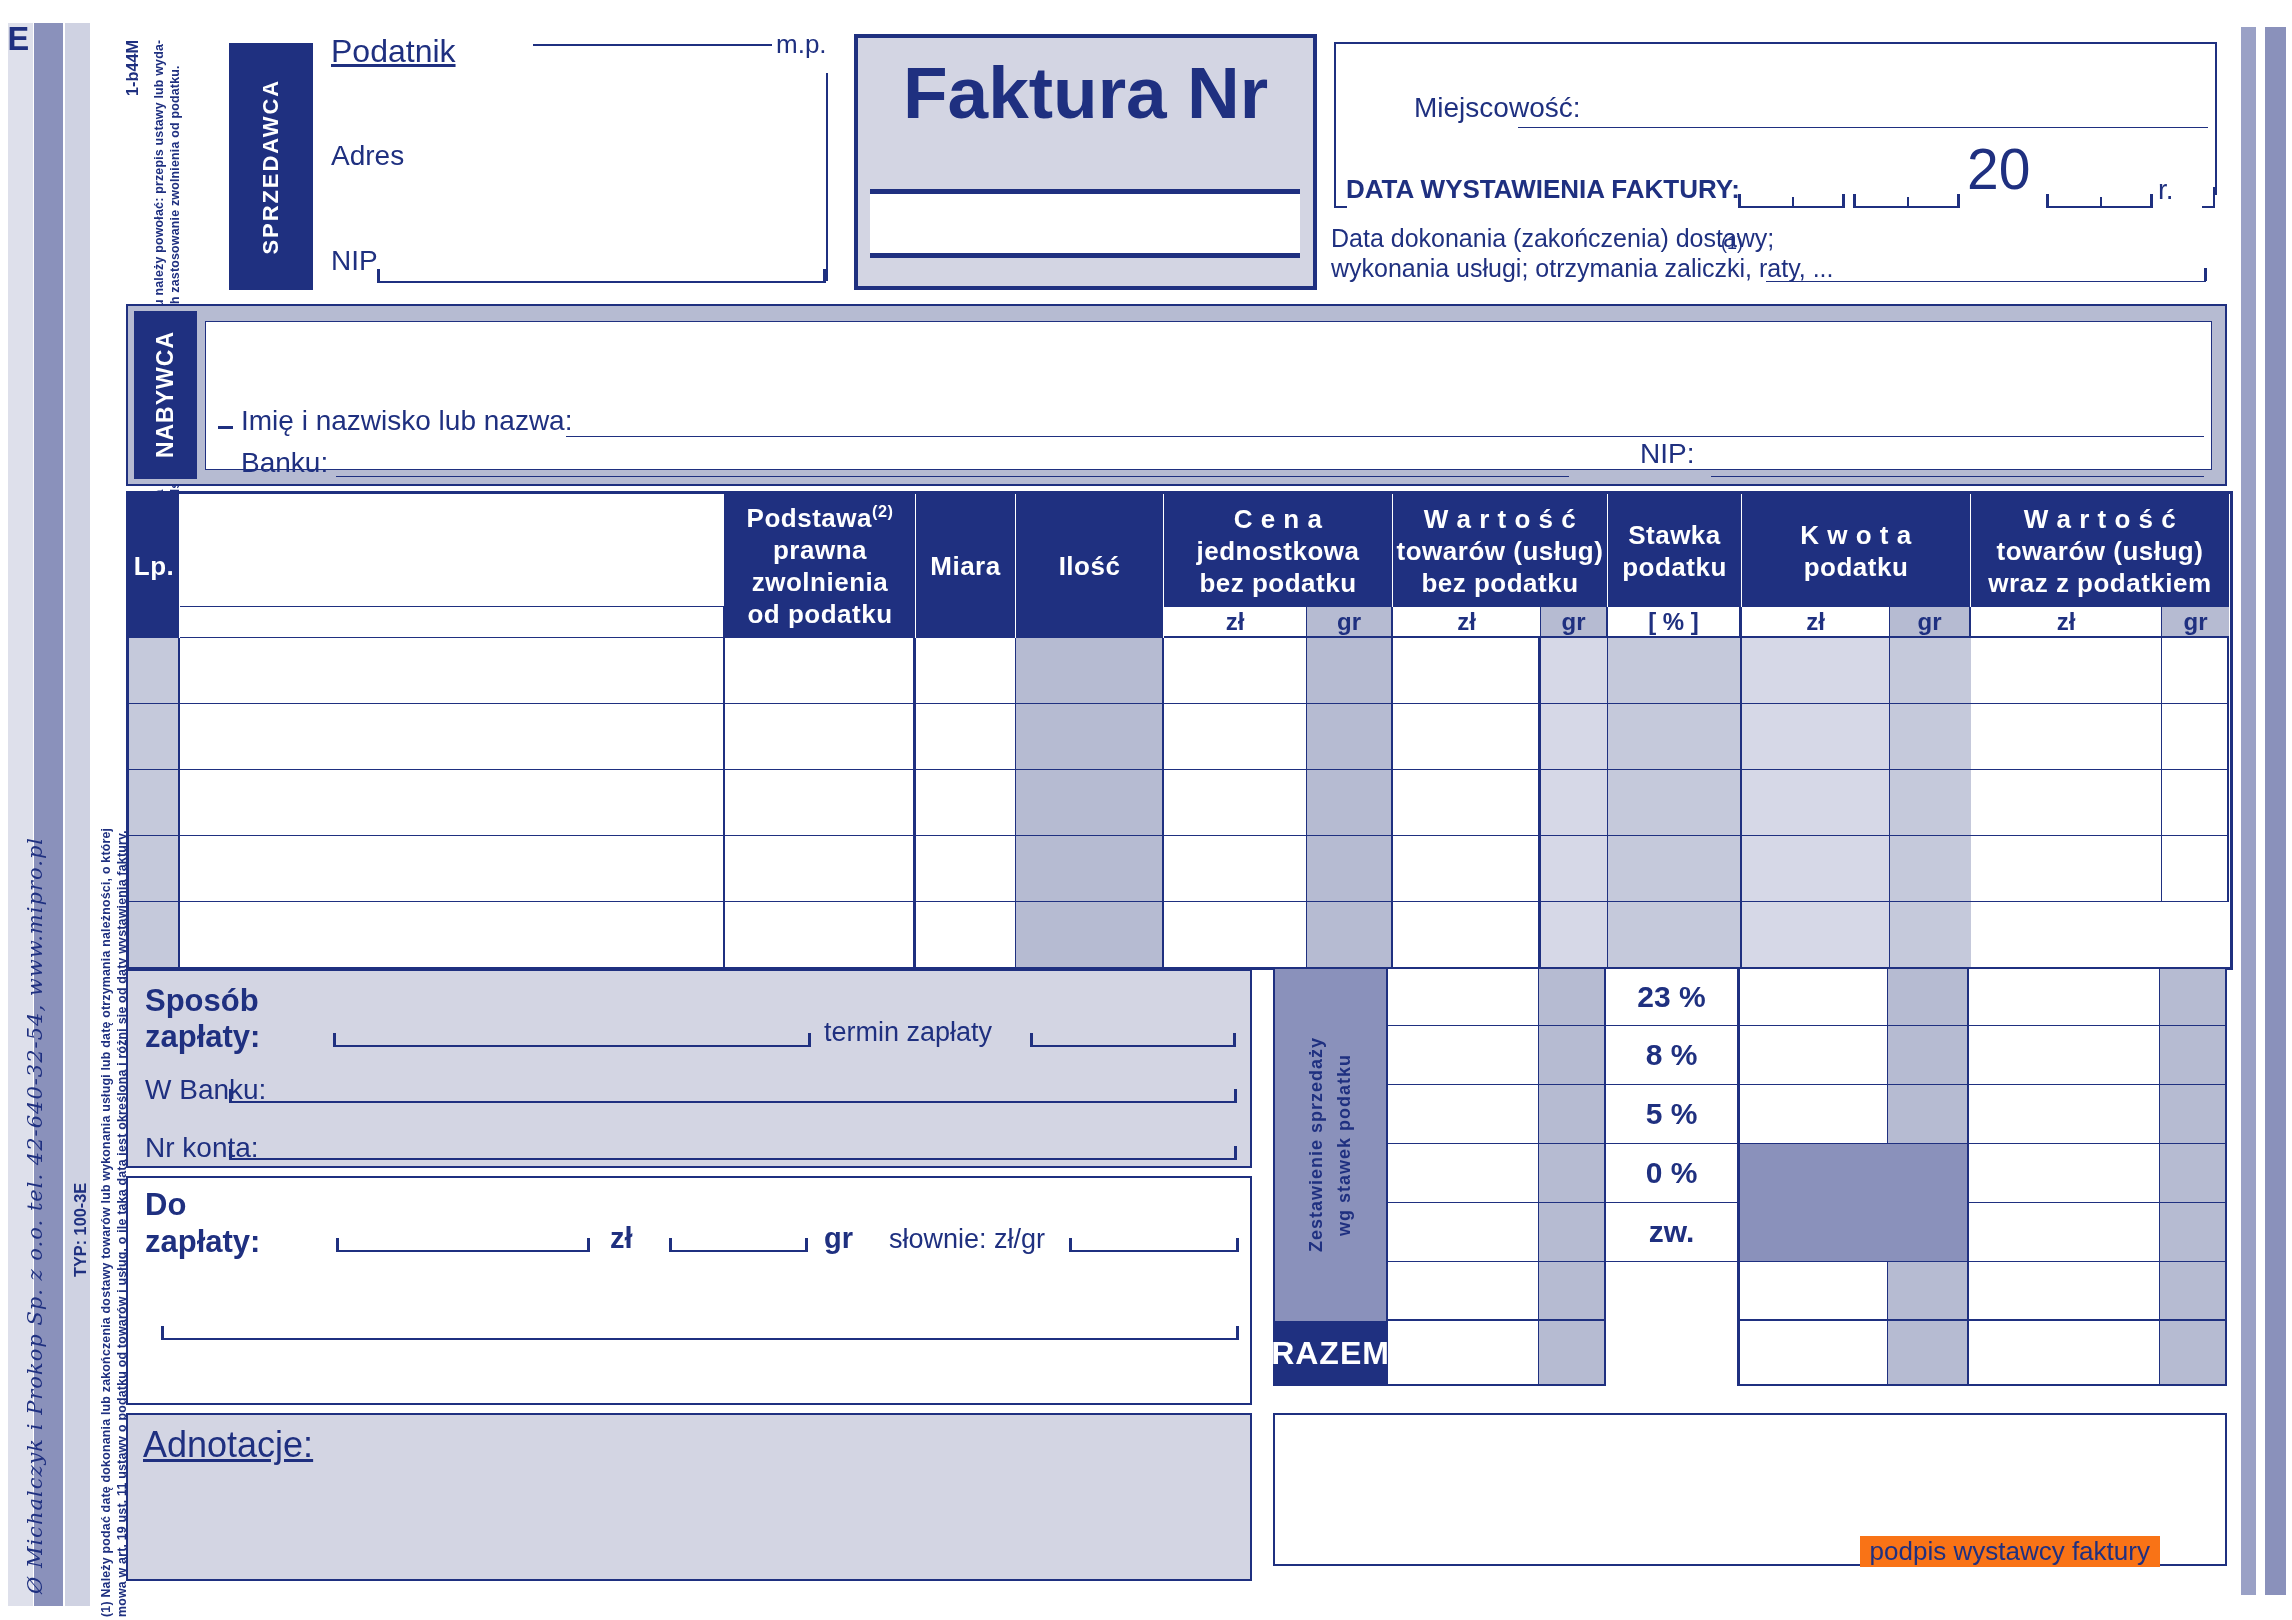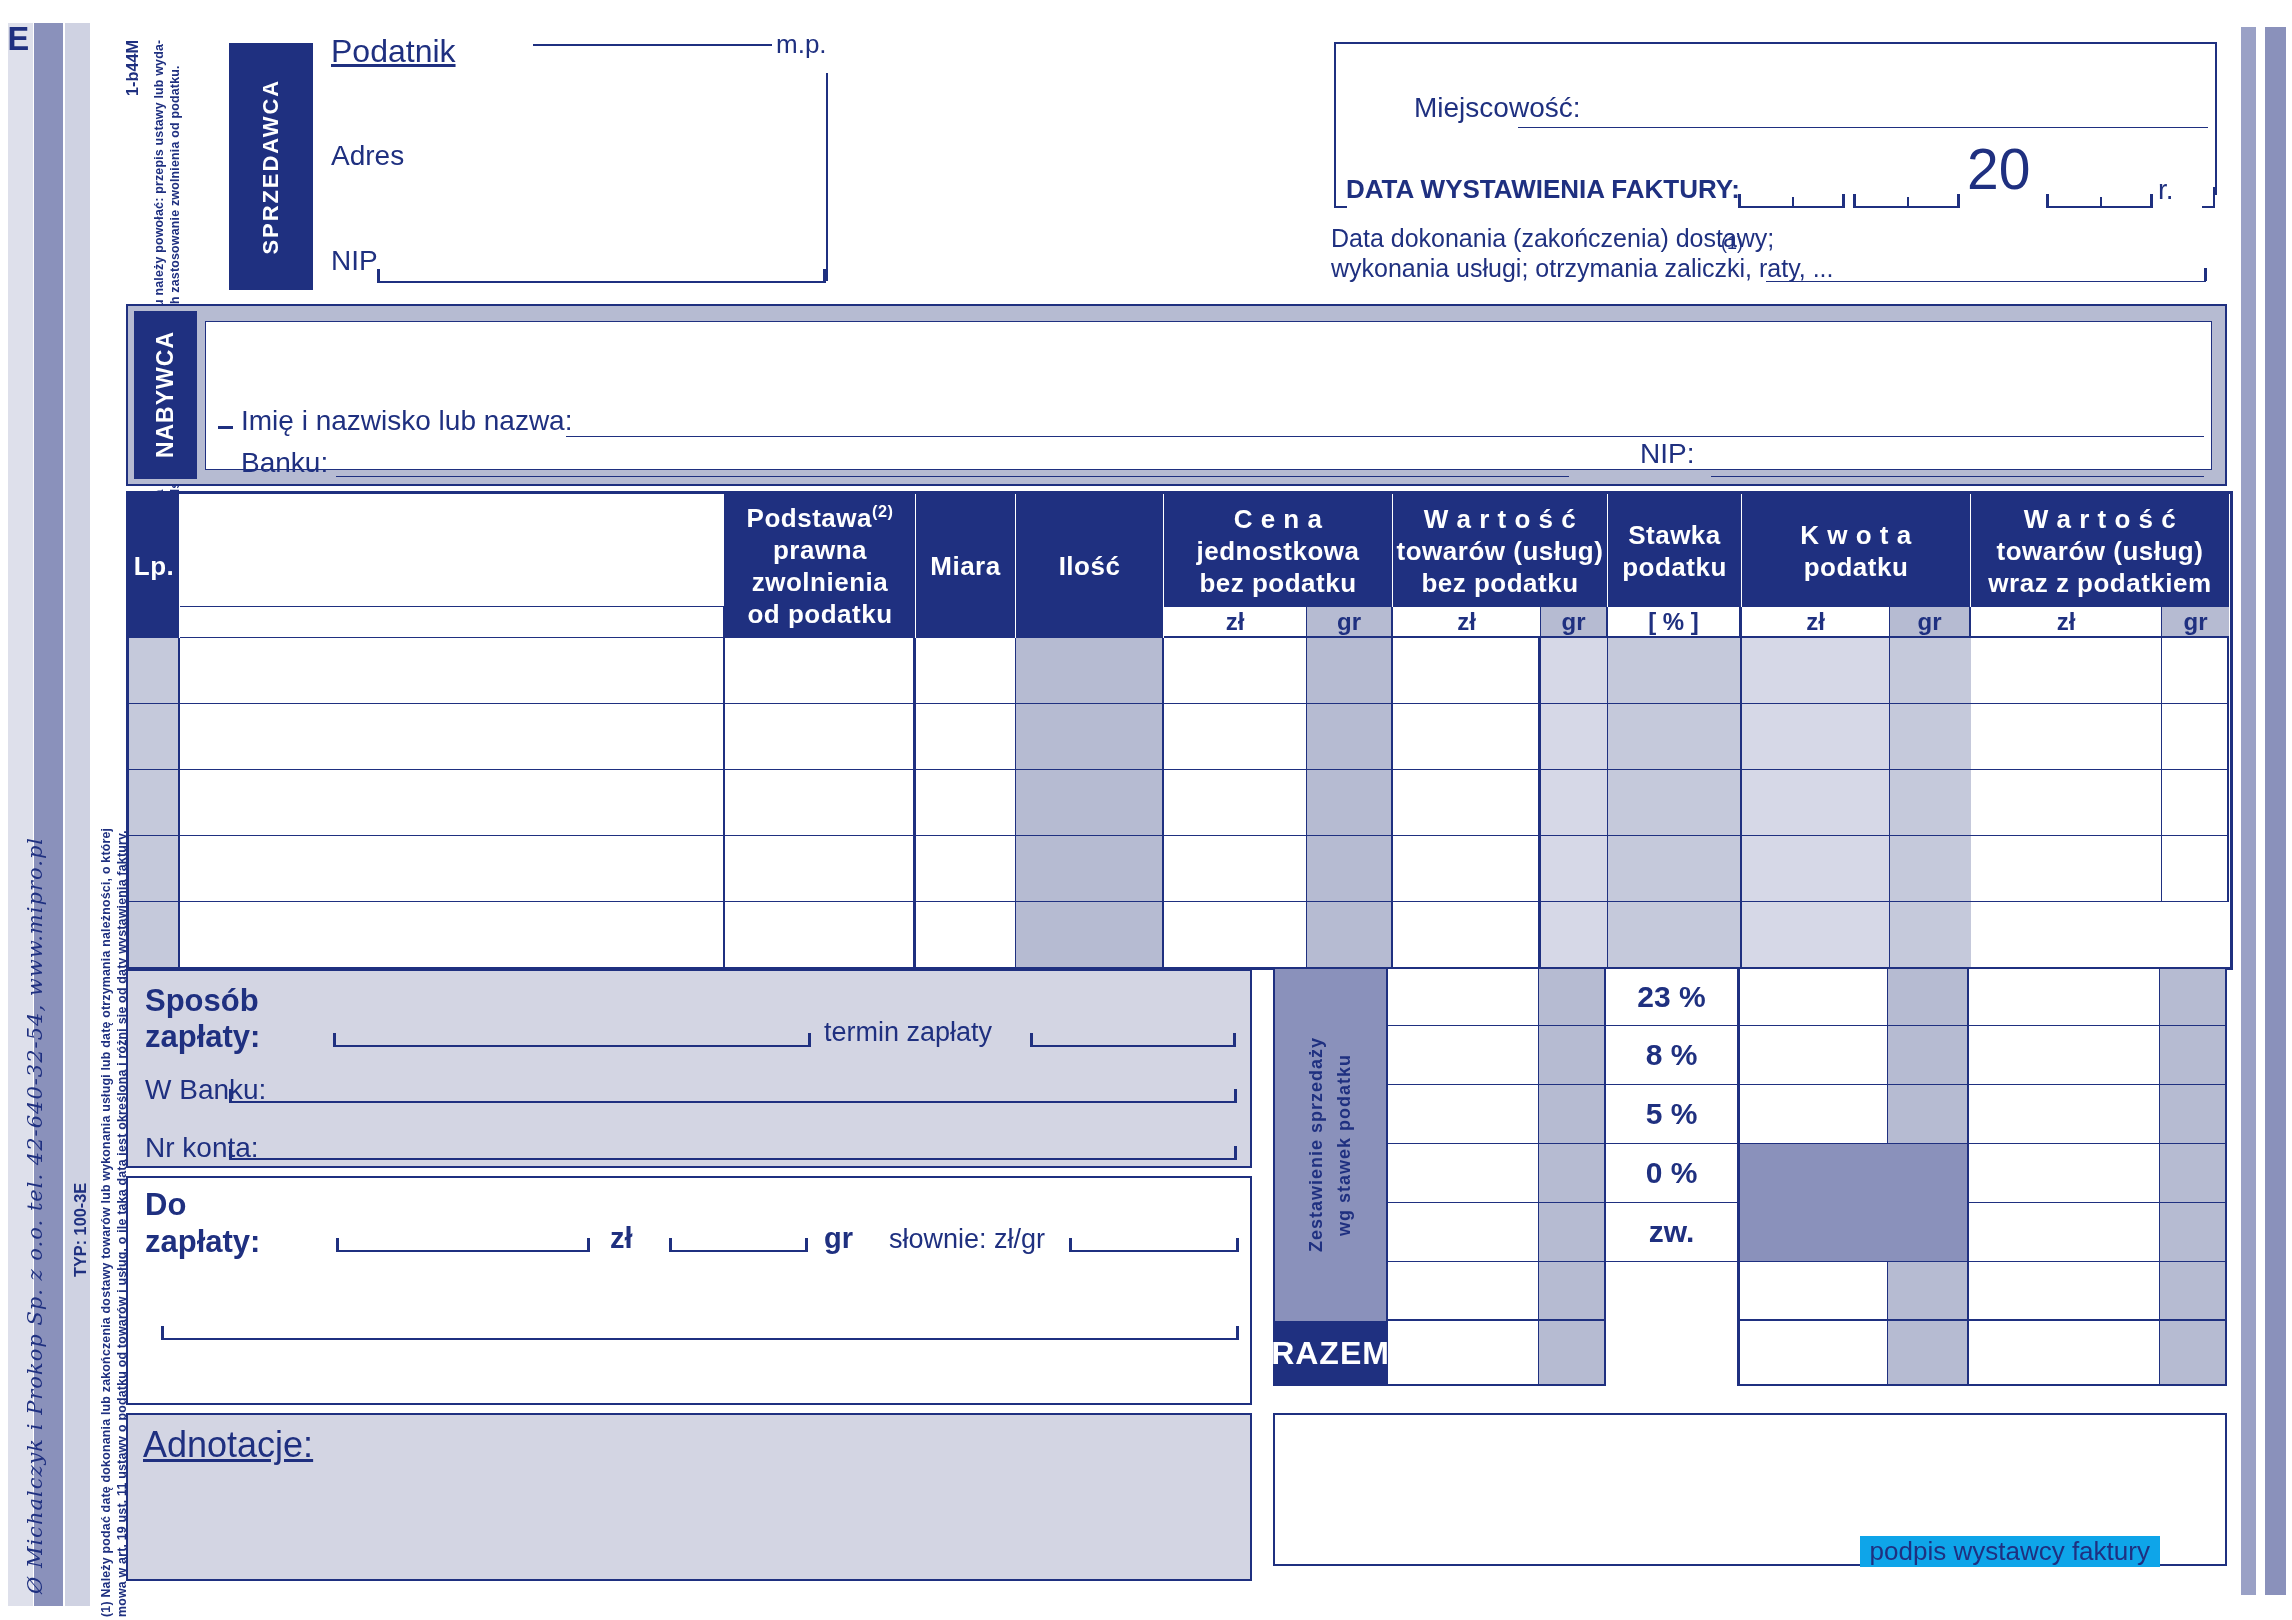--- a/index.html
+++ b/index.html
@@ -96,20 +96,24 @@
     <span class="vt" style="font-size:22px;letter-spacing:1.9px;">SPRZEDAWCA</span>
   </div>
   <div class="lb" style="left:331px;top:32.5px;font-size:32px;text-decoration:underline;">Podatnik</div>
   <div class="lb" style="left:331px;top:140px;font-size:28px;">Adres</div>
   <div class="lb" style="left:331px;top:245px;font-size:28px;">NIP</div>
   <div class="lb" style="left:776px;top:29px;font-size:26px;">m.p.</div>
   <div class="uline" style="left:533px;top:17px;width:239px;height:27px;border-bottom-width:2.9px;"></div>
   <div class="abs" style="left:826px;top:73px;width:0;height:208px;border-left:2.9px solid var(--navy);"></div>
   <div class="bracket" style="left:377px;top:266px;width:449px;height:15.3px;"></div>
 
+  <div class="abs" style="left:854px;top:34px;width:463px;height:256px;background:var(--panel);border:4.8px solid var(--navy);box-sizing:border-box;">
+    <div style="margin-top:13.4px;text-align:center;font-weight:bold;font-size:73px;color:var(--navy);">Faktura Nr</div>
+    <div style="position:absolute;left:11.5px;top:151px;width:430px;height:59px;background:#fff;border-top:5.7px solid var(--navy);border-bottom:5.7px solid var(--navy);box-sizing:content-box;"></div>
+  </div>
 
   <div class="abs" style="left:1334px;top:42px;width:883px;height:0;border-top:2.9px solid var(--navy);"></div>
   <div class="abs" style="left:1334px;top:42px;width:0;height:153px;border-left:2.9px solid var(--navy);"></div>
   <div class="abs" style="left:2215px;top:42px;width:0;height:153px;border-left:2.9px solid var(--navy);"></div>
   <div class="abs" style="left:1334px;top:187px;width:13.4px;height:21px;border-left:2.9px solid var(--navy);border-bottom:2.9px solid var(--navy);box-sizing:border-box;"></div>
   <div class="abs" style="left:2202px;top:187px;width:13.4px;height:21px;border-right:2.9px solid var(--navy);border-bottom:2.9px solid var(--navy);box-sizing:border-box;"></div>
   <div class="lb" style="left:1414px;top:92px;font-size:28px;">Miejscowość:</div>
   <div class="uline" style="left:1518px;top:98px;width:690px;height:29px;"></div>
   <div class="lb bld" style="left:1346px;top:174px;font-size:26px;">DATA WYSTAWIENIA FAKTURY:</div>
   <div class="bracket dbr" style="left:1738px;top:191px;width:107px;height:15.3px;">
@@ -338,16 +342,16 @@
       <div class="scell sb3" style="grid-area: 7 / 2; border-right-width: 1.9px;"></div>
       <div class="scell sb3 drk" style="grid-area: 7 / 3; border-right-width: 2.9px;"></div>
       <div class="scell sb3" style="grid-area: 7 / 4; border-right-width: 3.8px; border-bottom: none; background: rgb(255, 255, 255);"></div>
       <div class="scell sb3" style="grid-area: 7 / 5; border-right-width: 1.9px;"></div>
       <div class="scell sb3 drk" style="grid-area: 7 / 6; border-right-width: 2.9px;"></div>
       <div class="scell sb3" style="grid-area: 7 / 7; border-right-width: 1.9px;"></div>
       <div class="scell sb3 drk" style="grid-area: 7 / 8; border-right-width: 2.9px;"></div>
     </div>
 
   <div class="navybox" style="left:1273px;top:1413px;width:954px;height:153px;background:#fff;"></div>
-  <div class="lb" style="left:1860px;top:1536px;font-size:26px;background:#0ea5e9;padding:0 9.6px;">podpis wystawcy faktury</div>
+  <div class="lb" style="left:1860px;top:1536px;font-size:26px;background:#f97316;padding:0 9.6px;">podpis wystawcy faktury</div>
 
 </div>
 
 
 </body></html>

